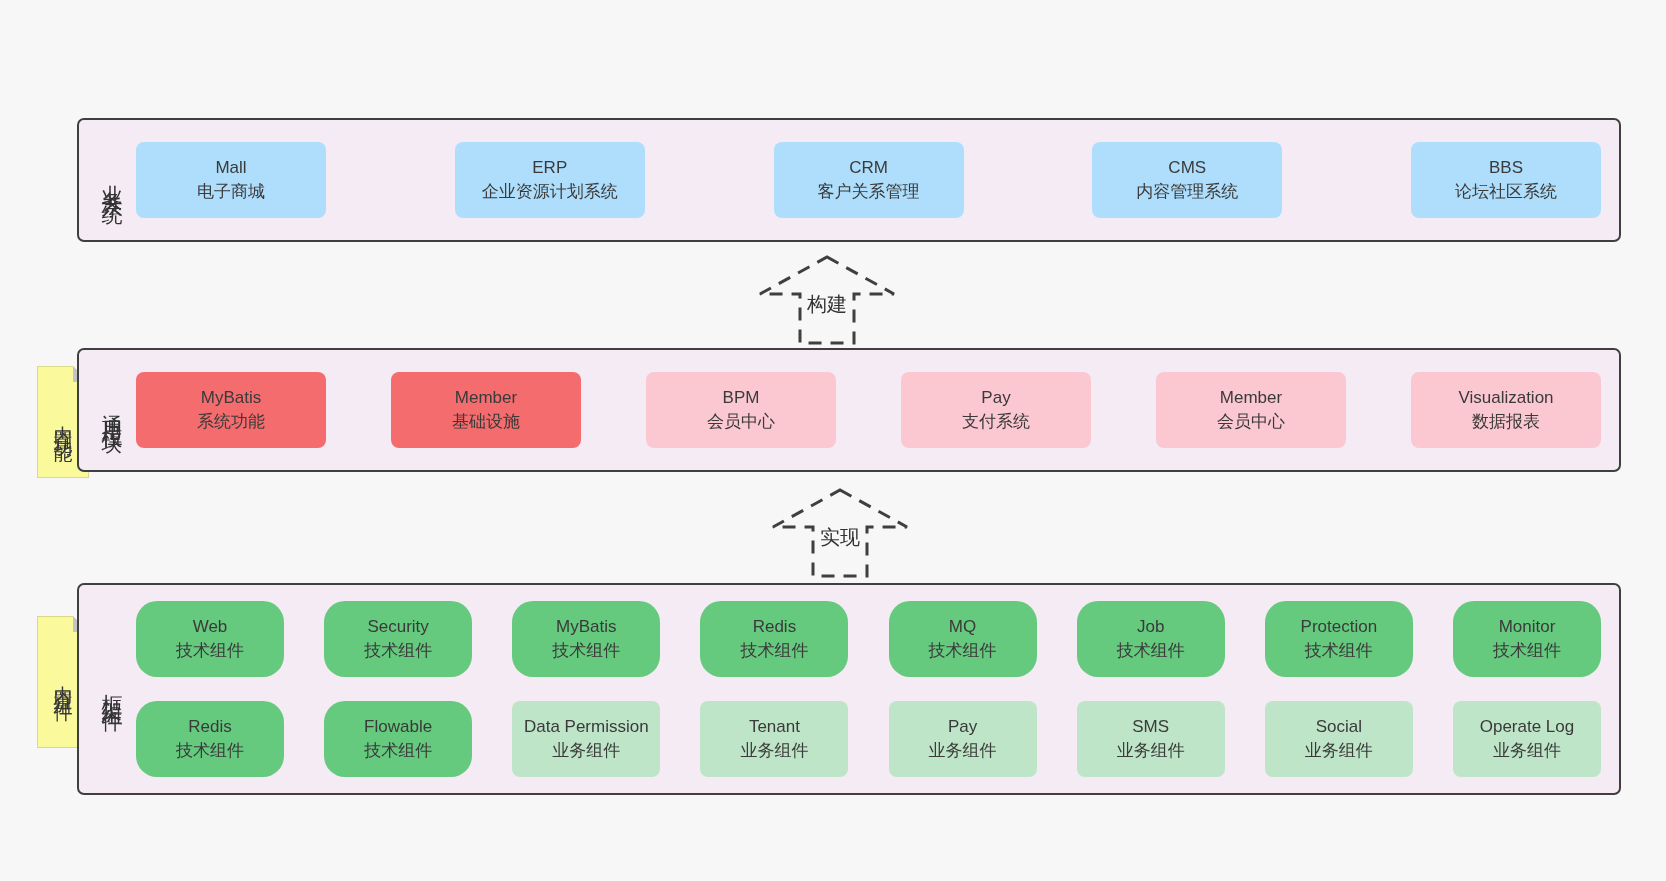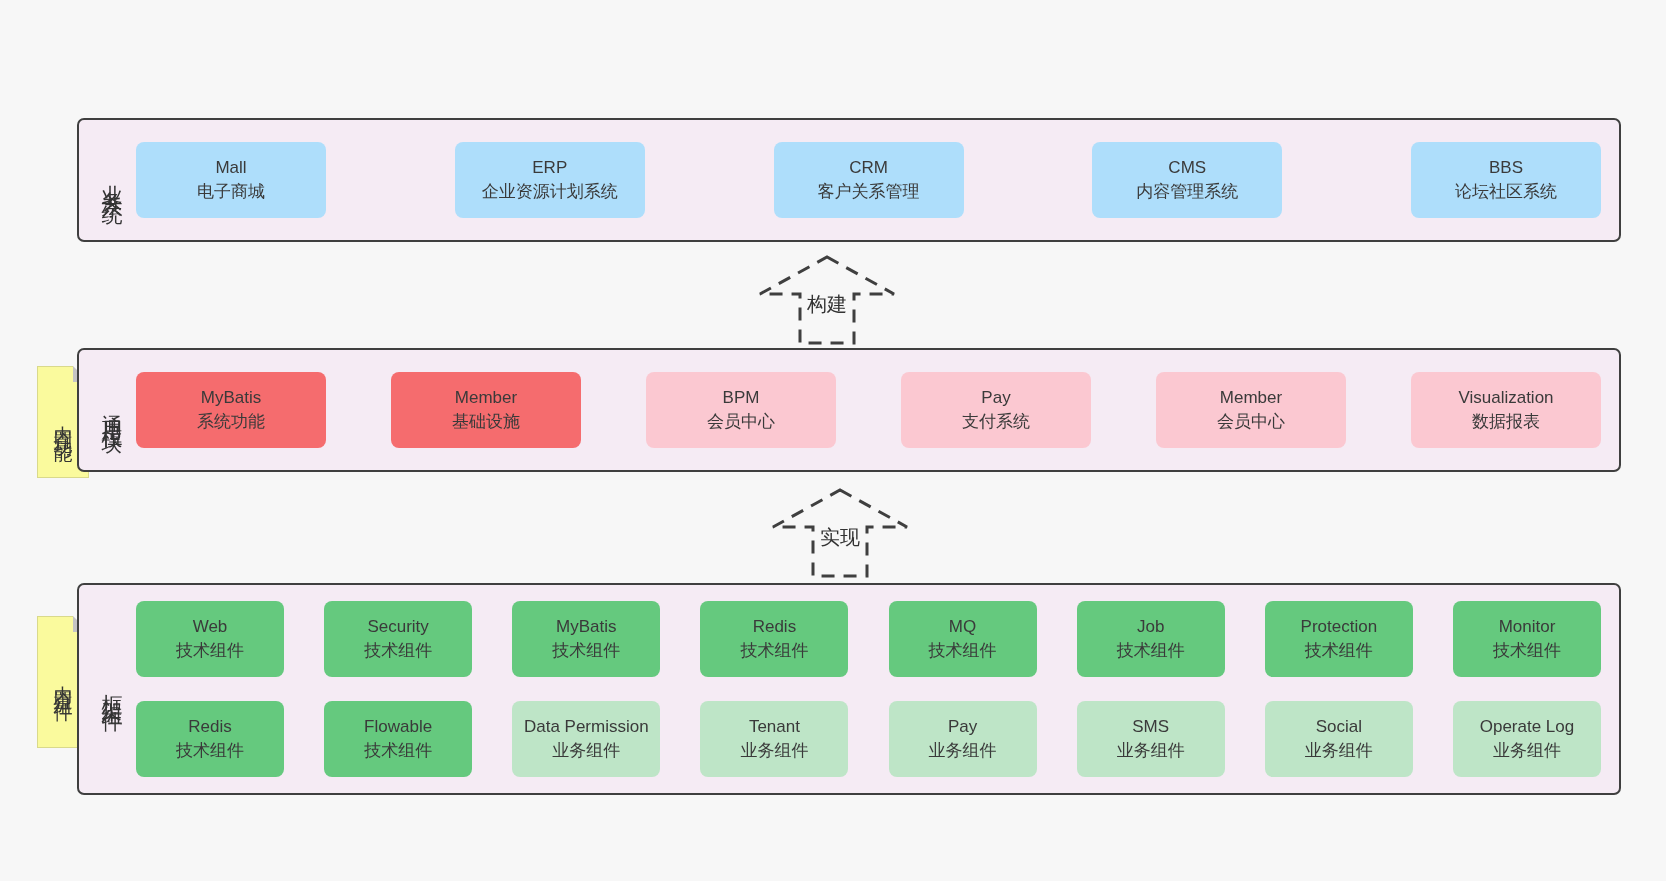--- a/index.html
+++ b/index.html
@@ -40,21 +40,21 @@
     border-radius:8px;
     display:flex; flex-direction:column; justify-content:center; align-items:center;
     text-align:center; font-size:17px; line-height:24px; color:#3a3a3a;
     padding:2px 4px;
   }
   .w190 { width:190px; height:76px; }
   .w148 { width:148px; height:76px; }
   .blue       { background:var(--blue,#aedefb); }
   .red        { background:var(--red,#f56c6e); }
   .pink       { background:var(--pink,#fbc8d1); }
-  .green      { background:var(--green,#65c97e); }
+  .green      { background:var(--green,#65c97e);border-radius:21px; }
   .lightgreen { background:var(--light-green,#bee5c7); }
 
   
   .arrow { position:absolute; width:140px; height:92px; z-index:0; }
   .arrow-build     { left:757px; top:254px; }
   .arrow-implement { left:770px; top:487px;font-family:Liberation Serif, serif; }
   .arrow svg { display:block; width:100%; height:100%; }
   .arrow-label {
     position:absolute; left:50%; top:36px; transform:translateX(-50%);
     background:var(--page-bg,#f7f7f7);

